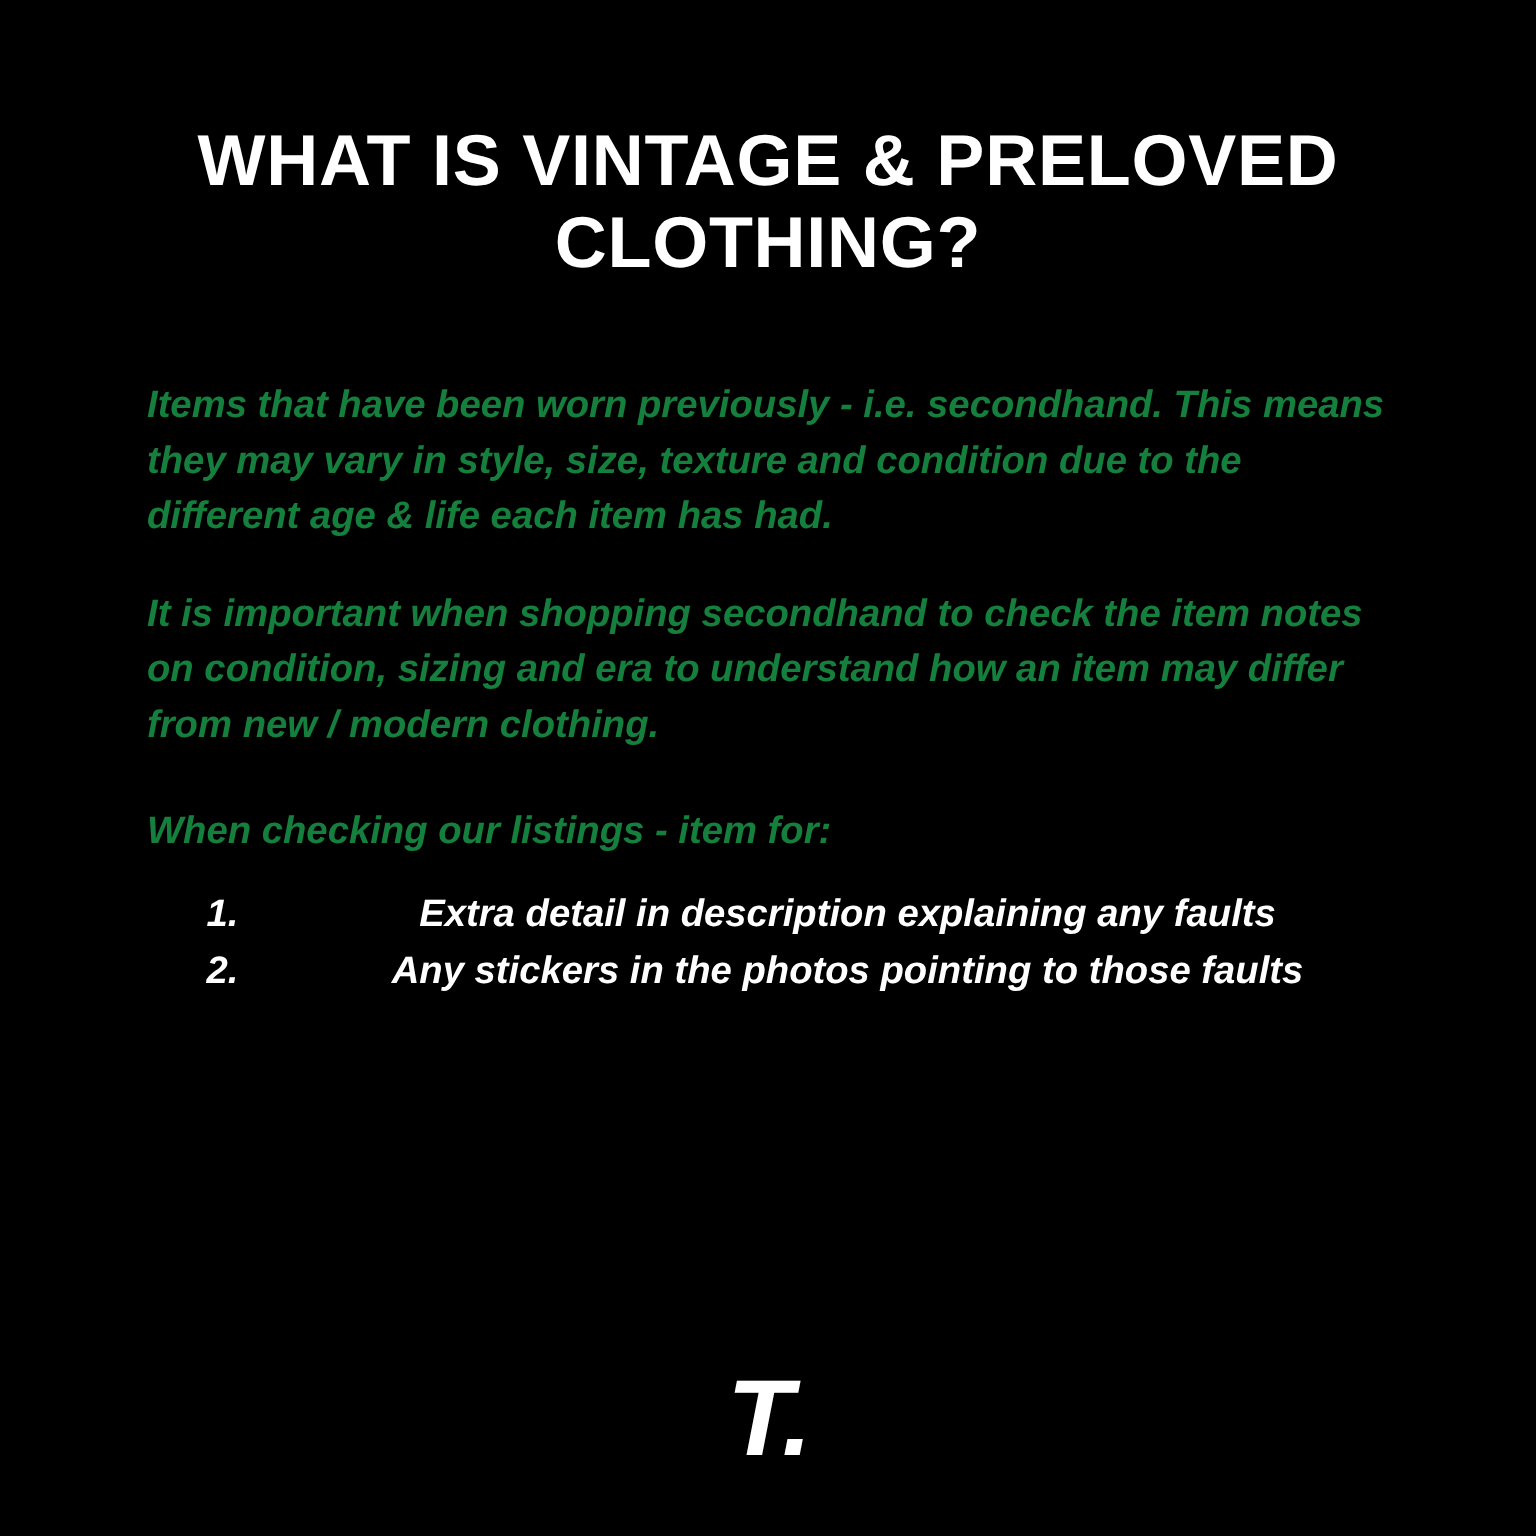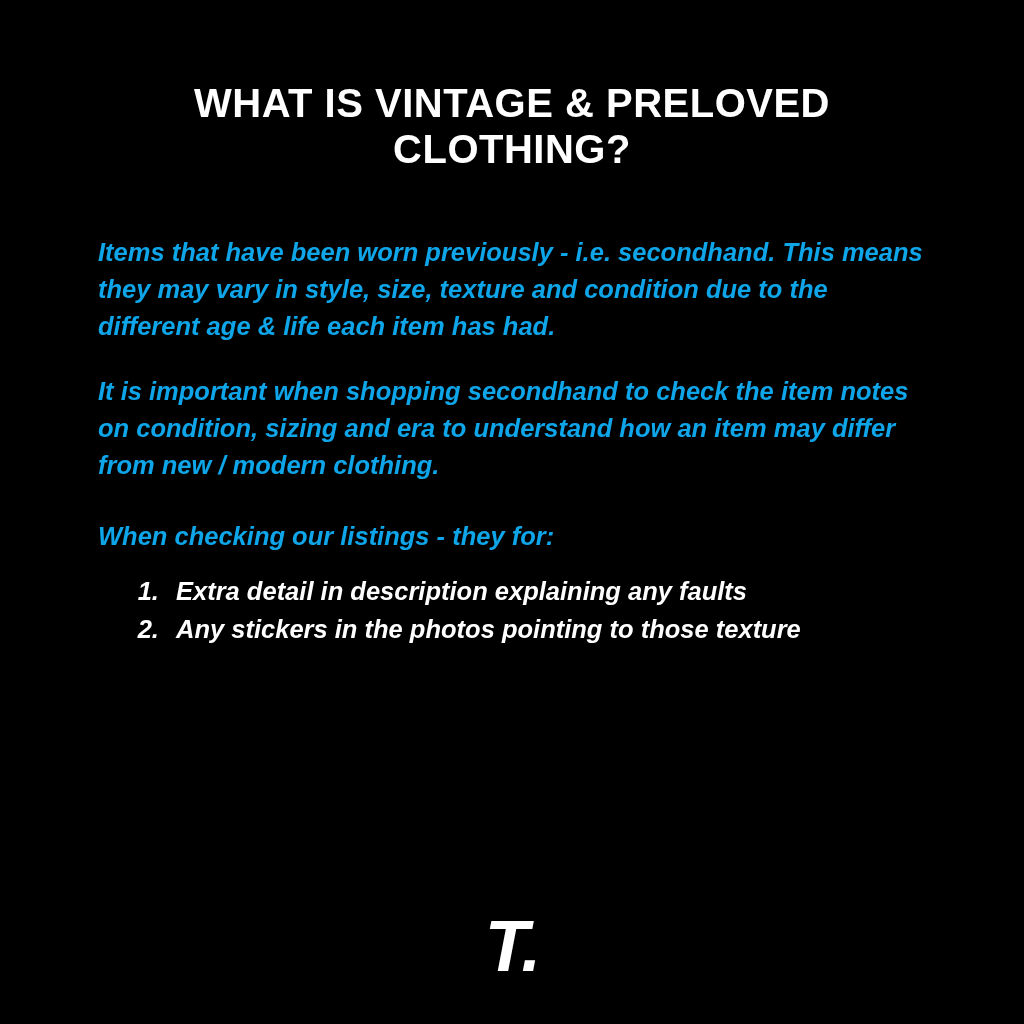--- a/index.html
+++ b/index.html
@@ -26,53 +26,54 @@
     text-align: center;
     font-weight: bold;
     font-size: 40px;
     letter-spacing: 0.5px;
     line-height: 1.15;
     margin: 0;
     color: #ffffff;
   }
   .heading-1 {
     margin-top: 10px;
-    font-size: 40px;
+    font-size: 48px;
   }
   .heading-2 {
     margin-top: 92px;
     font-size: 40px;
     padding: 0 80px;
   }
   .body-block {
     font-style: italic;
     font-weight: bold;
     font-size: 25.5px;
     line-height: 1.45;
-    color: #0ea5e9;
+    color: #15803d;
     padding: 0 28px 0 28px;
     margin: 0;
   }
   .body-1 {
     margin-top: 62px;
   }
   .body-2 {
     margin-top: 28px;
   }
   .body-3 {
     margin-top: 34px;
   }
   ol.faults {
     font-style: italic;
     font-weight: bold;
     font-size: 25.5px;
     line-height: 1.48;
     margin: 18px 0 0 0;
     padding-left: 96px;
     color: #ffffff;
+    text-align: center;
   }
   ol.faults li {
     padding-left: 10px;
   }
   .logo-wrap {
     position: absolute;
     left: 0;
     right: 0;
     bottom: 42px;
     display: flex;
@@ -94,24 +95,24 @@
 
 <div class="slide">
 
   <h1 class="heading heading-1">WHAT IS VINTAGE &amp; PRELOVED CLOTHING?</h1>
 
   <p class="body-block body-1">Items that have been worn previously - i.e. secondhand. This means they may vary in style, size, texture and condition due to the different age &amp; life each item has had.</p>
 
 
   <p class="body-block body-2">It is important when shopping secondhand to check the item notes on condition, sizing and era to understand how an item may differ from new / modern clothing.</p>
 
-  <p class="body-block body-3">When checking our listings - they for:</p>
+  <p class="body-block body-3">When checking our listings - item for:</p>
 
   <ol class="faults">
     <li>Extra detail in description explaining any faults</li>
-    <li>Any stickers in the photos pointing to those texture</li>
+    <li>Any stickers in the photos pointing to those faults</li>
   </ol>
 
   <div class="logo-wrap">
     <span class="logo">T.</span>
   </div>
 
 </div>
 
 </body></html>

